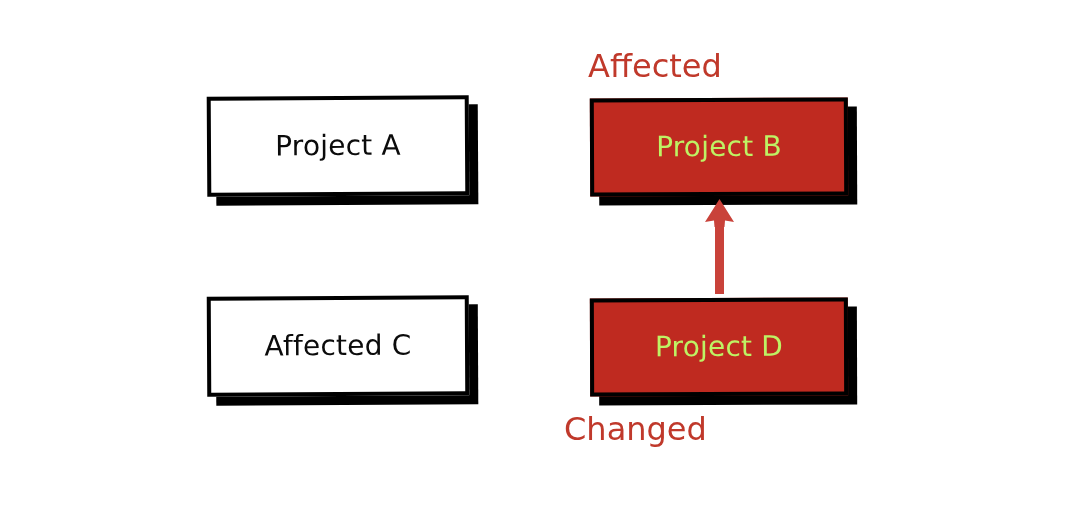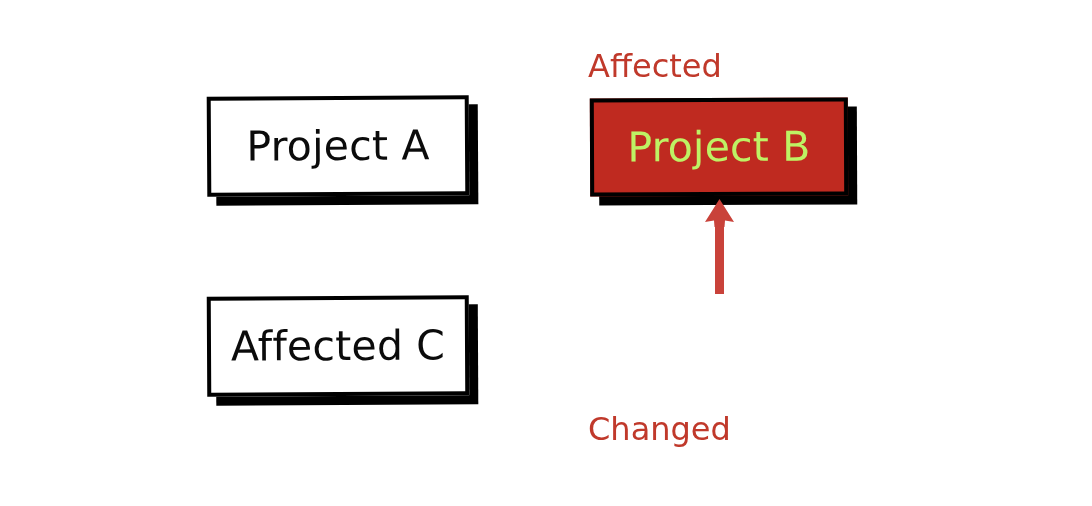--- a/index.html
+++ b/index.html
@@ -48,21 +48,21 @@
     justify-content: center;
   }
   .node.plain .boxface {
     background: #ffffff;
   }
   .node.highlight .boxface {
     background: #bf2a20;
     border-color: #000000;
   }
   .node .label {
-    font-size: 41px;
+    font-size: 28px;
     font-weight: 400;
     letter-spacing: 0.2px;
     line-height: 1;
     white-space: nowrap;
     user-select: none;
   }
   .node.plain .label {
     color: #0b0b0b;
   }
   .node.highlight .label {
@@ -84,21 +84,21 @@
   
   .annotation {
     position: absolute;
     font-size: 32px;
     color: #c0392b;
     line-height: 1;
     white-space: nowrap;
     user-select: none;
   }
   #label-affected { left: 588px; top: 50px; }
-  #label-changed  { left: 588px; top: 413px; }
+  #label-changed  { left: 564px; top: 413px; }
 
   
   #edge-d-to-b {
     position: absolute;
     left: 690px;
     top: 194px;
     width: 60px;
     height: 112px;
     z-index: 2;
   }
@@ -124,20 +124,26 @@
     </div>
   </div>
 
   <div class="node plain sk3" id="node-c">
     <div class="shadow"></div>
     <div class="boxface">
       <span class="label">Affected C</span>
     </div>
   </div>
 
+  <div class="node highlight sk4" id="node-d">
+    <div class="shadow"></div>
+    <div class="boxface">
+      <span class="label">Project D</span>
+    </div>
+  </div>
 
   <svg id="edge-d-to-b" viewBox="0 0 60 112">
     <path d="M29.5,100 L29.5,22" stroke="#c9423a" stroke-width="9" stroke-linecap="butt" fill="none"></path>
     <path d="M29.5,5 L44,28 L35,26.5 L34.5,33 L24.5,33 L24,26.5 L15,28 Z" fill="#c9423a"></path>
   </svg>
 
   <div class="annotation" id="label-changed">Changed</div>
 
 </div>
 

